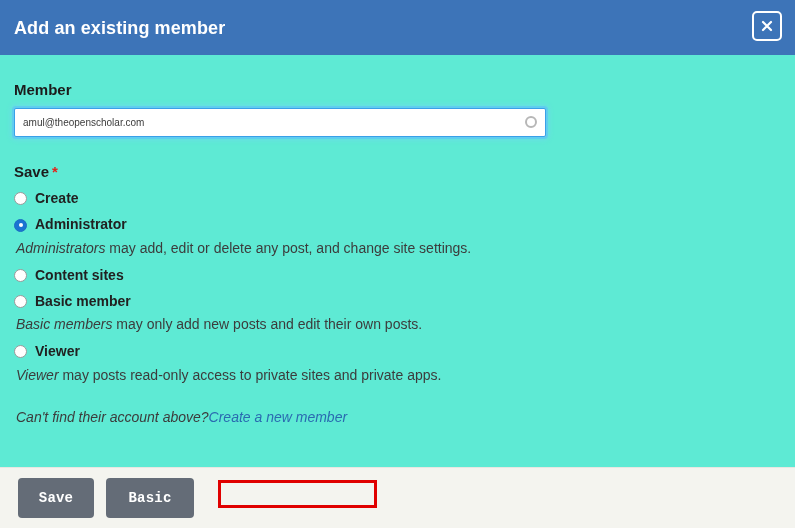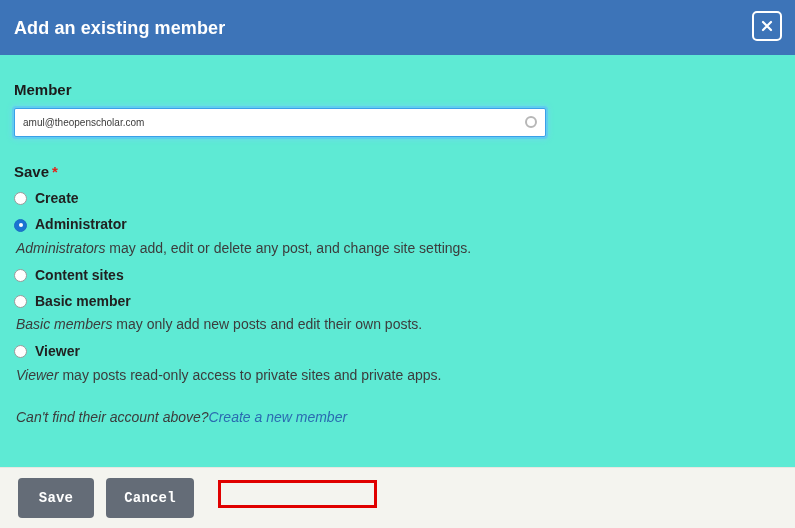--- a/index.html
+++ b/index.html
@@ -292,16 +292,16 @@
 
     
     <div id="create-line"><span>Can't find their account above?</span><a id="create-member-link">Create a new member</a></div>
 
     
     <div id="annotation-box"></div>
   </div>
 
   <div id="dialog-footer">
     <button class="action-button" id="save-button">Save</button>
-    <button class="action-button" id="cancel-button">Cancel</button>
+    <button class="action-button" id="cancel-button">Basic</button>
   </div>
 
 </div>
 
 </body></html>

